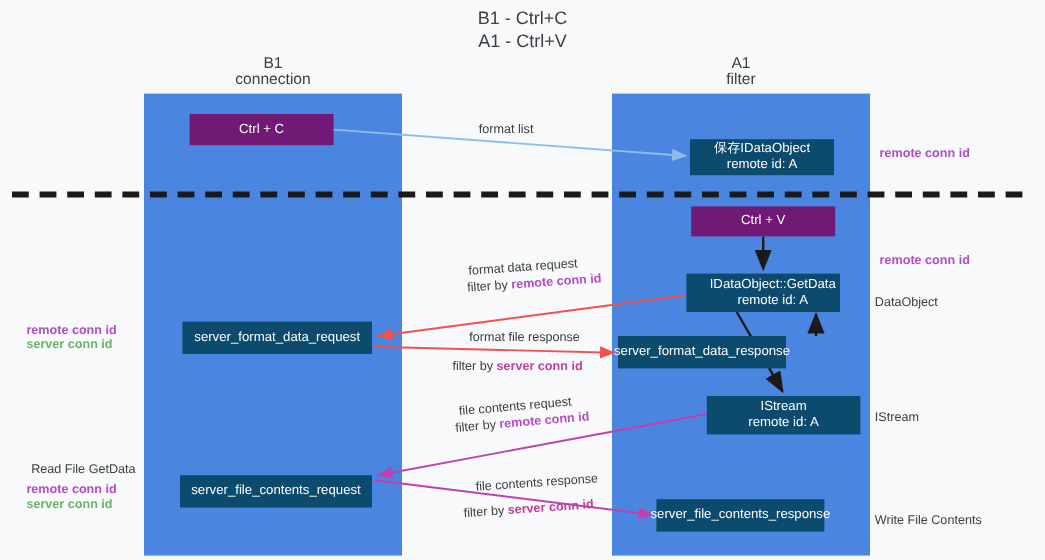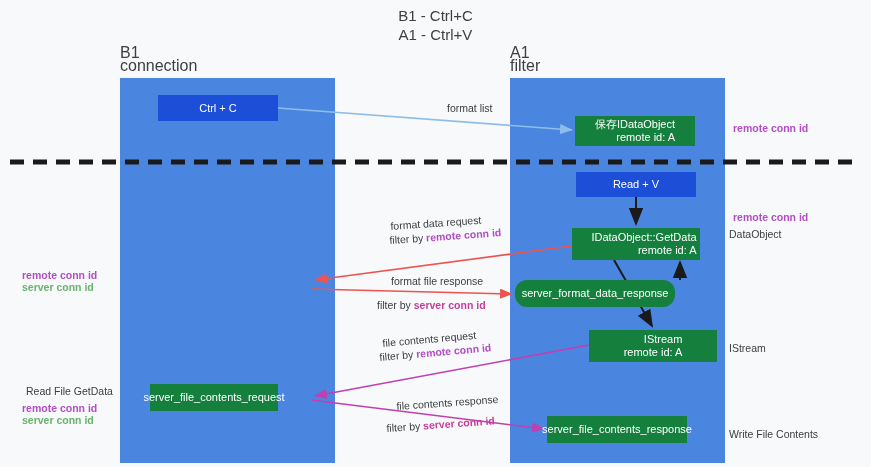--- a/index.html
+++ b/index.html
@@ -21,33 +21,33 @@
   
   .lane{position:absolute;background:#4a86e0;}
 
   
   .title{
     position:absolute;left:0;top:6px;width:871px;
     text-align:center;font-size:15px;color:#3c4043;line-height:19px;
     white-space:pre;
   }
   .lane-head{
-    position:absolute;font-size:16px;color:#3c4043;
+    position:absolute;text-align:center;font-size:13px;color:#3c4043;
     line-height:13px;white-space:pre;
   }
 
   
   .node{
     position:absolute;
     display:flex;align-items:center;justify-content:center;
     text-align:center;color:#ffffff;font-size:11px;line-height:13px;
     white-space:pre;box-sizing:border-box;
   }
-  .node.green{background:#1d4ed8;}
-  .node.orange{background:#15803d;text-align:right;}
+  .node.green{background:#701a75;}
+  .node.orange{background:#0c4a6e;}
 
   
   .anno{
     position:absolute;font-size:10.5px;color:#202124;line-height:13px;
     white-space:nowrap;
   }
   .anno.purple{color:#b24ec4;font-weight:bold;}
   .anno.green-t{color:#69b36d;font-weight:bold;}
   .anno.dark{color:#3c4043;}
   .anno .purple{color:#b24ec4;font-weight:bold;}
@@ -105,41 +105,42 @@
 A1 - Ctrl+V</div>
 
     <div class="lane-head" style="left:120px;top:46px;width:215px;">B1
 connection</div>
     <div class="lane-head" style="left:510px;top:46px;width:215px;">A1
 filter</div>
 
     <div class="node green" style="left:158px;top:95px;width:120px;height:26px;">Ctrl + C</div>
     <div class="node orange" style="left:575px;top:116px;width:120px;height:30px;">保存IDataObject
 remote id: A</div>
-    <div class="node green" style="left:576px;top:172px;width:120px;height:25px;">Read + V</div>
+    <div class="node green" style="left:576px;top:172px;width:120px;height:25px;">Ctrl + V</div>
     <div class="node orange" style="left:572px;top:228px;width:128px;height:32px;padding-left:16px;">IDataObject::GetData
 remote id: A</div>
-    <div class="node orange" style="left:515px;top:280px;width:160px;height:27px;border-radius:12px;">server_format_data_response</div>
+    <div class="node orange" style="left:152px;top:268px;width:158px;height:27px;">server_format_data_request</div>
+    <div class="node orange" style="left:515px;top:280px;width:140px;height:27px;">server_format_data_response</div>
     <div class="node orange" style="left:589px;top:330px;width:128px;height:32px;">IStream
 remote id: A</div>
-    <div class="node orange" style="left:150px;top:384px;width:128px;height:27px;">server_file_contents_request</div>
+    <div class="node orange" style="left:150px;top:396px;width:160px;height:27px;">server_file_contents_request</div>
     <div class="node orange" style="left:547px;top:416px;width:140px;height:27px;">server_file_contents_response</div>
 
     <div class="anno purple" style="left:733px;top:122px;">remote conn id</div>
     <div class="anno purple" style="left:733px;top:211px;">remote conn id</div>
-    <div class="anno dark" style="left:729px;top:228px;">DataObject</div>
+    <div class="anno dark" style="left:729px;top:246px;">DataObject</div>
     <div class="anno dark" style="left:729px;top:342px;">IStream</div>
     <div class="anno dark" style="left:729px;top:428px;">Write File Contents</div>
     <div class="anno dark" style="left:26px;top:385px;">Read File GetData</div>
     <div class="anno purple" style="left:22px;top:269px;">remote conn id</div>
     <div class="anno green-t" style="left:22px;top:281px;">server conn id</div>
     <div class="anno purple" style="left:22px;top:402px;">remote conn id</div>
     <div class="anno green-t" style="left:22px;top:414px;">server conn id</div>
 
-    <div class="anno dark" style="left:399px;top:102px;margin-left:48px;">format list</div>
+    <div class="anno dark" style="left:399px;top:102px;">format list</div>
 
     <div class="anno dark rot" style="left:390px;top:220px;transform:rotate(-4deg);">format data request</div>
     <div class="anno dark rot" style="left:389px;top:234px;transform:rotate(-4deg);"><span>filter by </span><span class="purple">remote conn id</span></div>
 
     <div class="anno dark" style="left:391px;top:275px;">format file response</div>
     <div class="anno dark" style="left:377px;top:299px;"><span>filter by </span><span class="magenta">server conn id</span></div>
 
     <div class="anno dark rot" style="left:382px;top:337px;transform:rotate(-5deg);">file contents request</div>
     <div class="anno dark rot" style="left:379px;top:351px;transform:rotate(-5deg);"><span>filter by </span><span class="purple">remote conn id</span></div>
 

